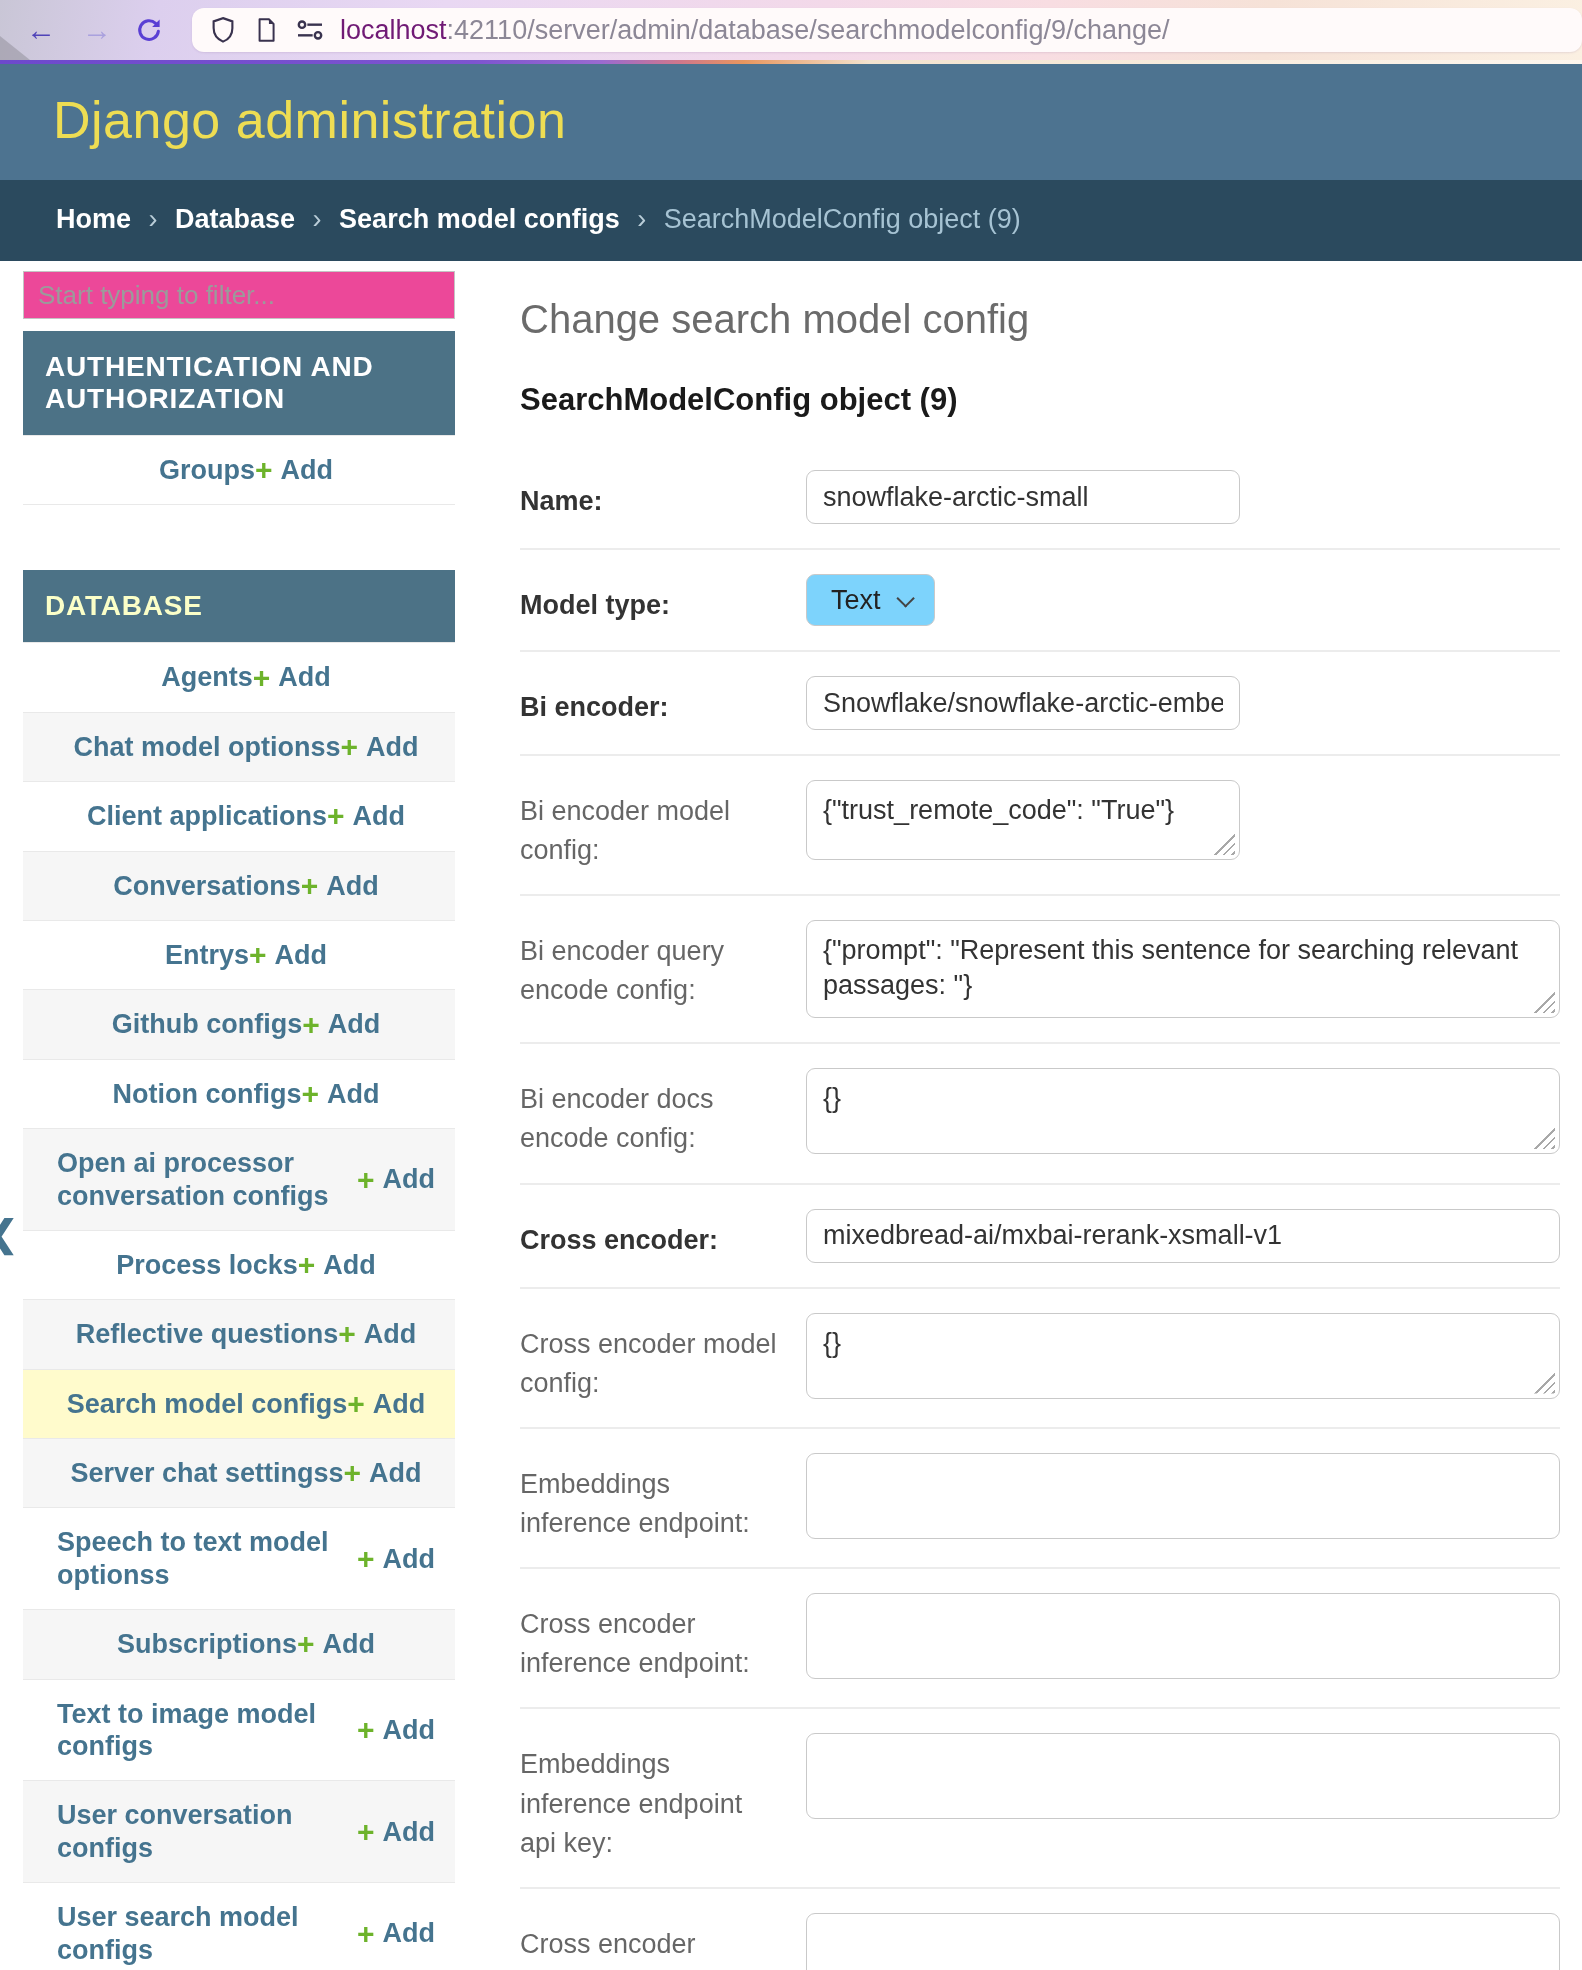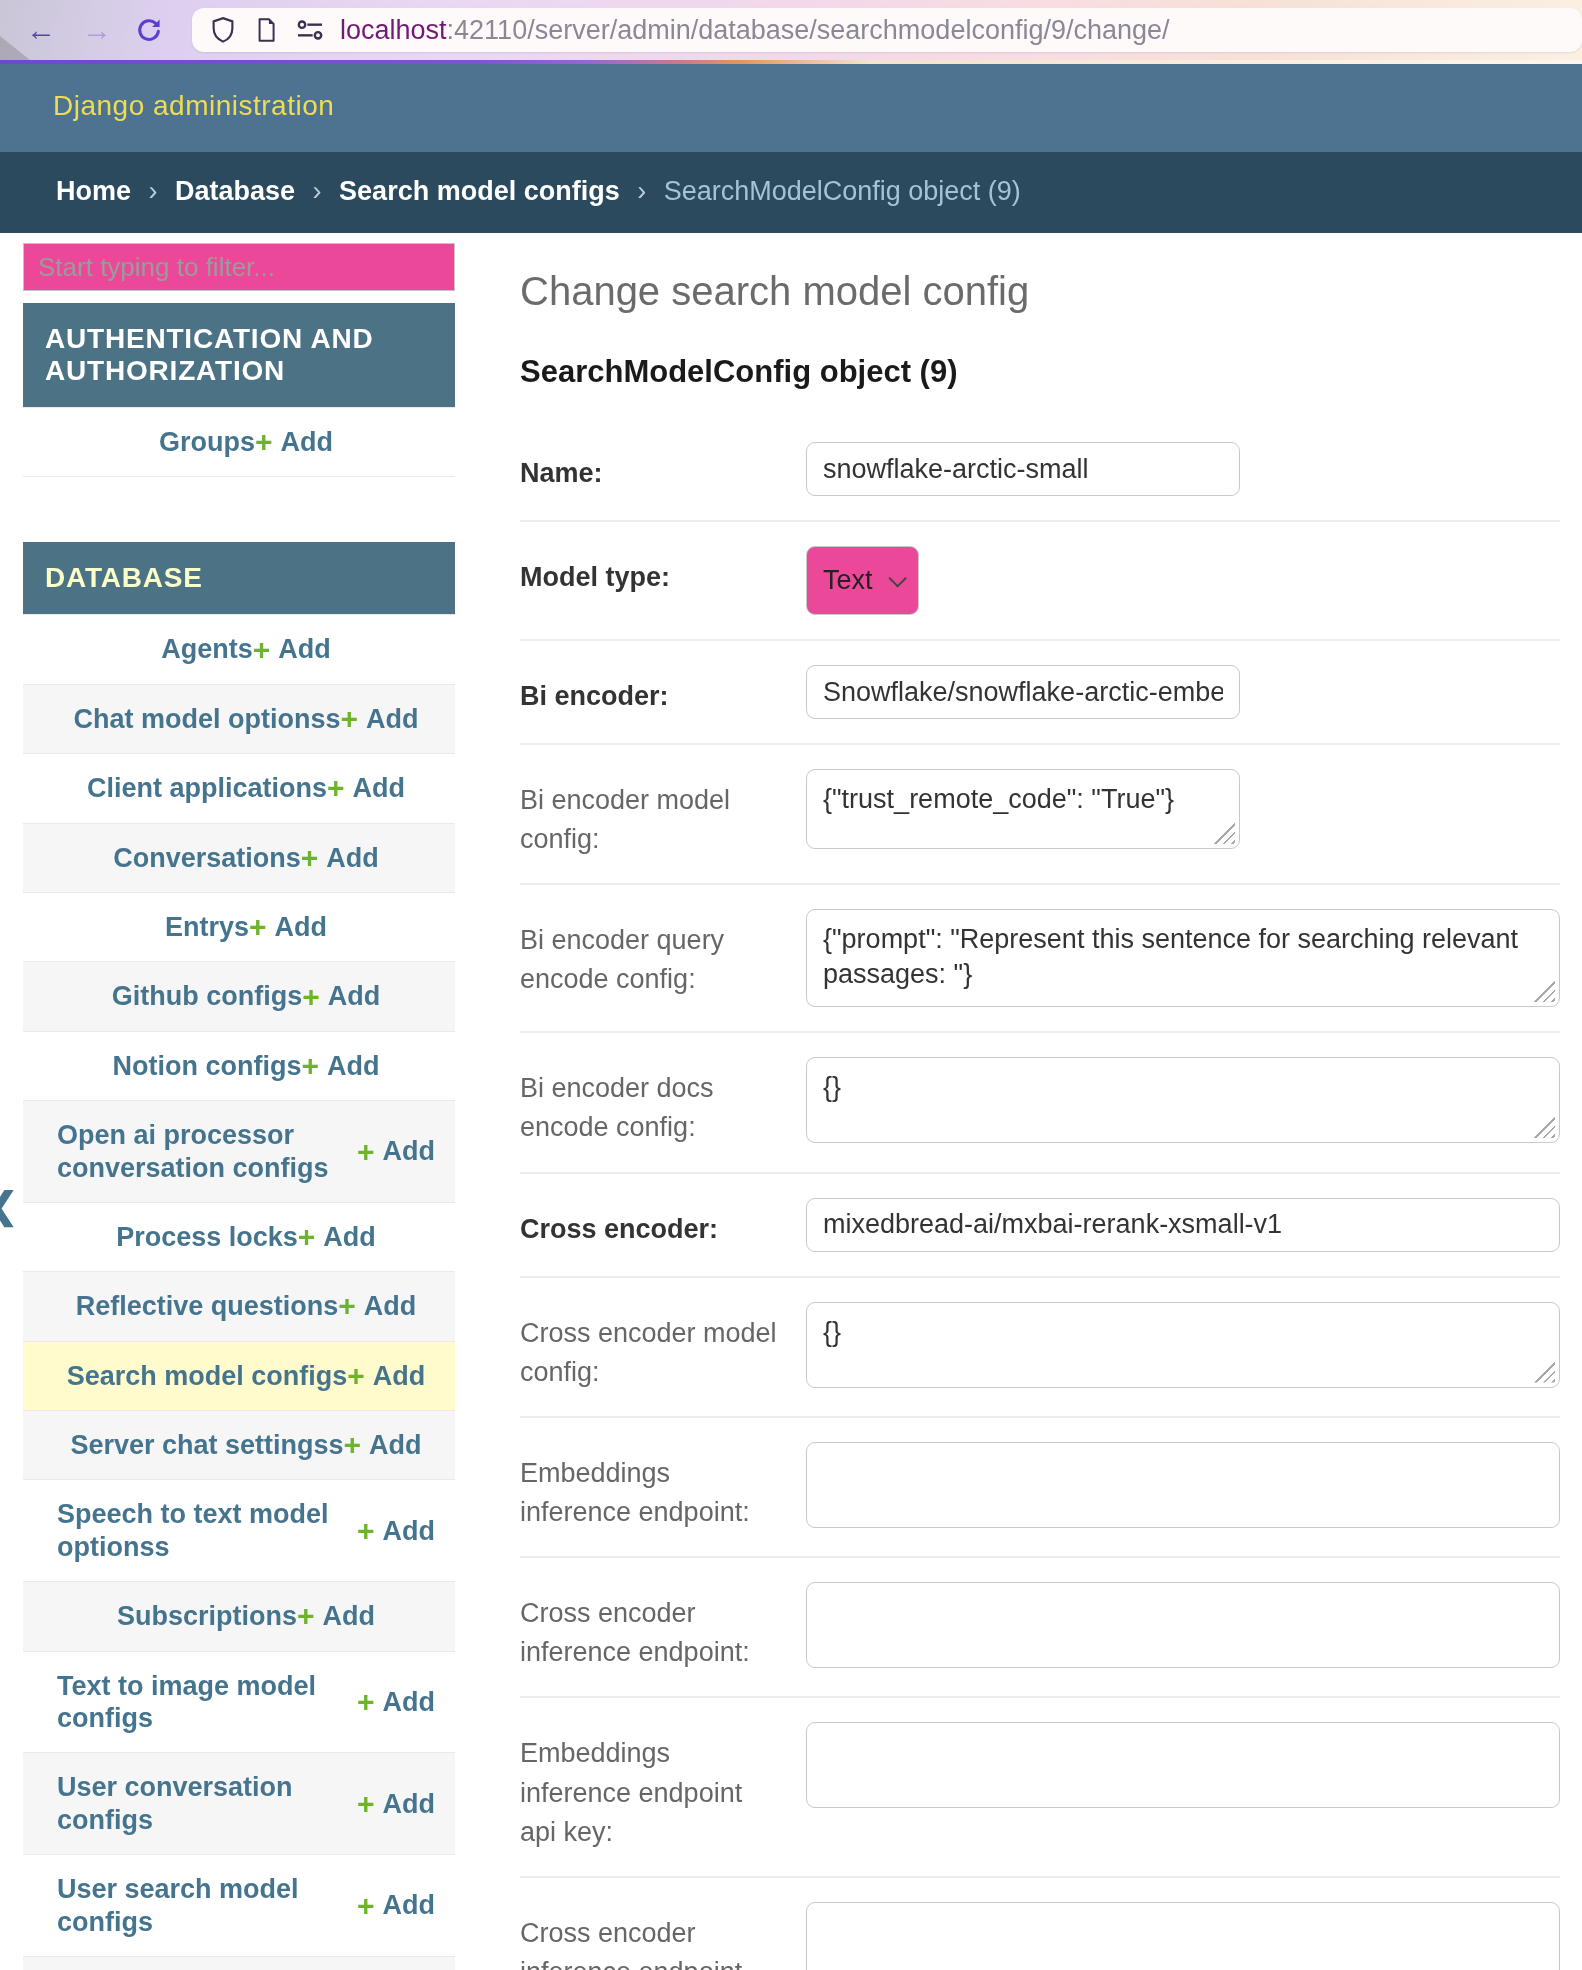--- a/index.html
+++ b/index.html
@@ -18,21 +18,21 @@
   .url-pill{ flex:1; height:44px; margin-left:28px; background:#fffafa; border-radius:12px;
     display:flex; align-items:center; padding:0 16px; box-shadow:0 1px 2px rgba(120,90,140,.15);}
   .url-pill svg{ margin-right:14px; flex:0 0 auto; }
   .url-text{ font-size:27px; color:#8c8796; white-space:nowrap; overflow:hidden;}
   .url-host{ color:#701a75; }
   .accent-line{ height:4px;
     background:linear-gradient(90deg,#6d49cc 0%,#7d54cf 30%,#9a6ad0 38%,#d0778b 43%,#e8965f 47%,#f3e3cf 55%,#fdf6ee 100%);}
 
   
   .admin-header{ background:var(--header-bg); padding:26px 0 30px 53px; }
-  .admin-header h1{ color:var(--header-title); font-size:28px; font-weight:300; letter-spacing:.5px;}
+  .admin-header h1{ color:var(--header-title); font-size:52px; font-weight:300; letter-spacing:.5px;}
   .breadcrumbs{ background:var(--breadcrumb-bg); padding:24px 0 26px 56px; font-size:27px; color:#fff;}
   .breadcrumbs a{ color:#fff; text-decoration:none; font-weight:600; cursor:pointer;}
   .crumb-sep{ color:#b9cdd8; margin:0 10px; }
   .crumb-current{ color:#a6c3d3; font-weight:400; }
 
   
   .page{ position:relative; display:flex; align-items:flex-start; }
   .sidebar{ width:432px; margin:10px 0 0 23px; flex:0 0 auto; }
   .filter-input{ width:100%; height:48px; border:1px solid #c4c4c4; background:#ec4899;
     font-size:26px; padding:0 14px; color:#333; font-family:inherit; }
@@ -67,22 +67,22 @@
   input.ctl.tall{ height:86px; }
   .w-narrow{ width:434px; }
   .w-wide{ width:754px; }
   .textarea-wrap{ position:relative; }
   textarea.ctl{ display:block; height:86px; padding:12px 16px; resize:none; line-height:1.3; overflow:hidden;}
   .textarea-wrap.short textarea{ height:80px; }
   .textarea-wrap.taller textarea{ height:98px; }
   .resize-handle{ position:absolute; right:5px; bottom:5px; width:22px; height:22px;
     background:repeating-linear-gradient(135deg,transparent 0 4px,#a8a8a8 4px 6px);
     clip-path:polygon(100% 0,100% 100%,0 100%); }
-  .select-ctl{ display:inline-flex; align-items:center; height:69px; border:1px solid #c9c9c9;
-    border-radius:9px; padding:0 16px; font-size:27px; color:#222; cursor:pointer; background:#ec4899;}
+  .select-ctl{ display:inline-flex; align-items:center; height:52px; border:1px solid #c9c9c9;
+    border-radius:9px; padding:0 24px; font-size:27px; color:#222; cursor:pointer; background:#7dd3fc;}
   .select-ctl .chev{ width:13px; height:13px; border-right:2.5px solid #444; border-bottom:2.5px solid #444;
     transform:rotate(45deg) translateY(-3px); margin-left:16px; }
 </style>
 </head>
 <body>
 
 <div class="browser-bar">
   <span class="nav-btn back">←</span>
   <span class="nav-btn fwd">→</span>
   <span class="nav-btn refresh">

